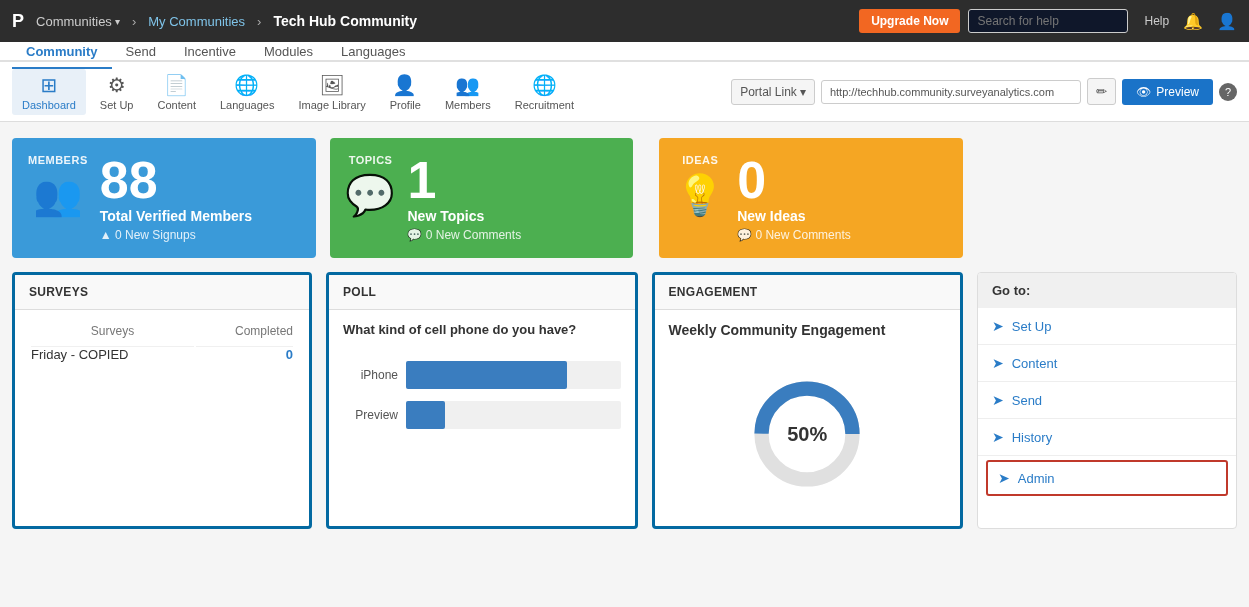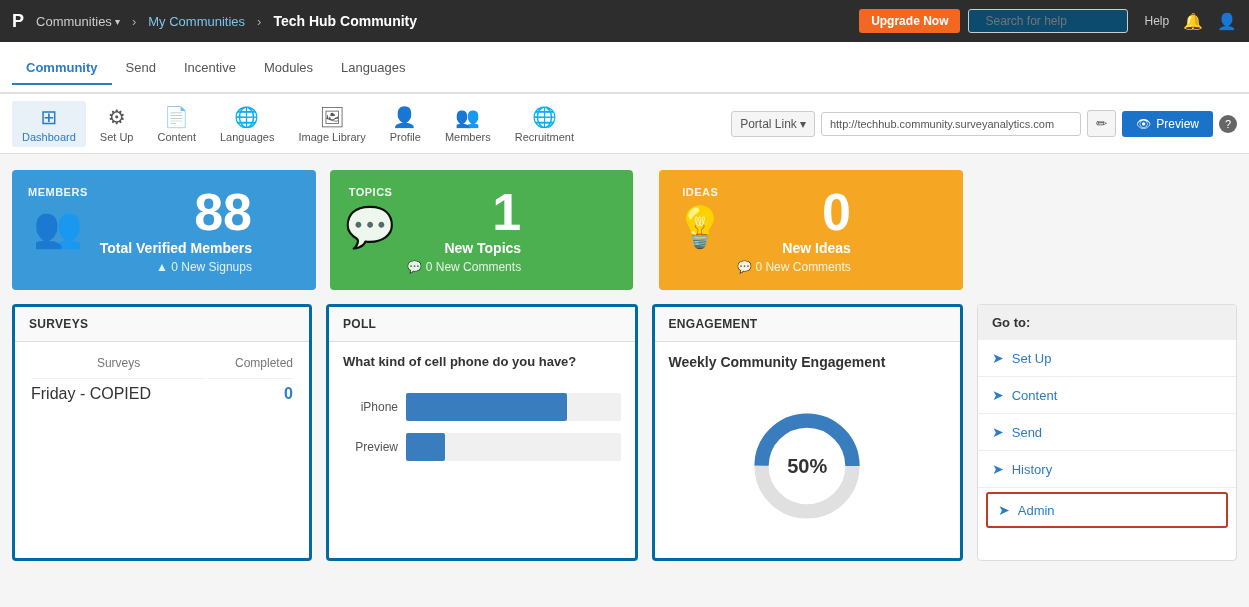--- a/index.html
+++ b/index.html
@@ -38,39 +38,39 @@
       background: #f26722;
       color: #fff;
       border: none;
       padding: 5px 12px;
       border-radius: 3px;
       cursor: pointer;
       font-size: 12px;
       font-weight: bold;
     }
     .top-nav .search-box {
-      background: #0c4a6e;
+      background: #0f172a;
       border: 1px solid #ccc;
       border-radius: 3px;
-      padding: 4px 16px;
+      padding: 4px 8px;
       font-size: 12px;
       width: 160px;
       color: #999;
     }
     .top-nav .help-text { color: #ccc; font-size: 12px; margin-left: 8px; cursor: pointer; }
     .top-nav .icon-btn { color: #ccc; font-size: 16px; cursor: pointer; margin-left: 6px; }
 
     
     .sec-nav {
       background: #fff;
       border-bottom: 2px solid #e0e0e0;
       display: flex;
       align-items: center;
       padding: 0 12px;
-      height: 52px;
+      height: 20px;
       gap: 0;
     }
     .sec-nav .nav-item {
       padding: 8px 14px;
       font-size: 13px;
       cursor: pointer;
       color: #555;
       border-bottom: 2px solid transparent;
       margin-bottom: -2px;
     }
@@ -195,21 +195,21 @@
       font-size: 11px;
       font-weight: bold;
       letter-spacing: 0.5px;
       opacity: 0.9;
     }
     .stat-card .card-icon { font-size: 40px; opacity: 0.9; margin-top: 4px; }
     .stat-card .card-number { font-size: 52px; font-weight: bold; line-height: 1; }
     .stat-card .card-title { font-size: 14px; font-weight: bold; margin-top: 2px; }
     .stat-card .card-sub { font-size: 12px; opacity: 0.85; margin-top: 4px; }
     .stat-card .card-left { display: flex; flex-direction: column; align-items: center; gap: 2px; }
-    .stat-card .card-right { display: flex; flex-direction: column; text-align: right; }
+    .stat-card .card-right { display: flex; flex-direction: column; }
 
     
     .bottom-row {
       display: flex;
       gap: 14px;
     }
 
     
     .panel {
       background: #fff;
@@ -233,22 +233,22 @@
     .surveys-panel { flex: 0 0 300px; }
     .surveys-table { width: 100%; }
     .surveys-table thead th {
       font-size: 12px;
       color: #777;
       padding-bottom: 6px;
       font-weight: normal;
     }
     .surveys-table thead th:last-child { text-align: right; }
     .surveys-table tbody td {
-      padding: 6px 0;
-      font-size: 16px;
+      padding: 0 0;
+      font-size: 13px;
       color: #333;
       border-top: 1px solid #f0f0f0;
     }
     .surveys-table tbody td:last-child {
       text-align: right;
       color: #2a7cc7;
       font-weight: bold;
     }
 
     

